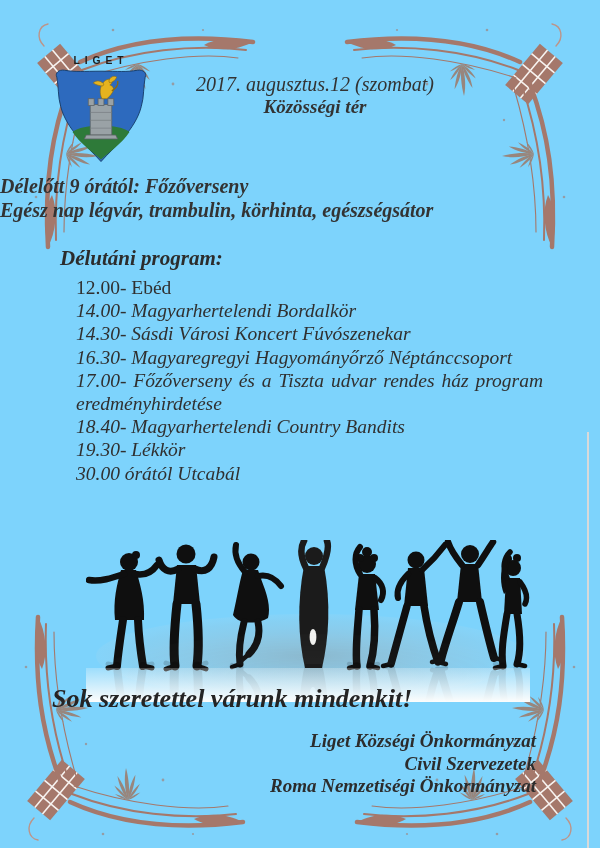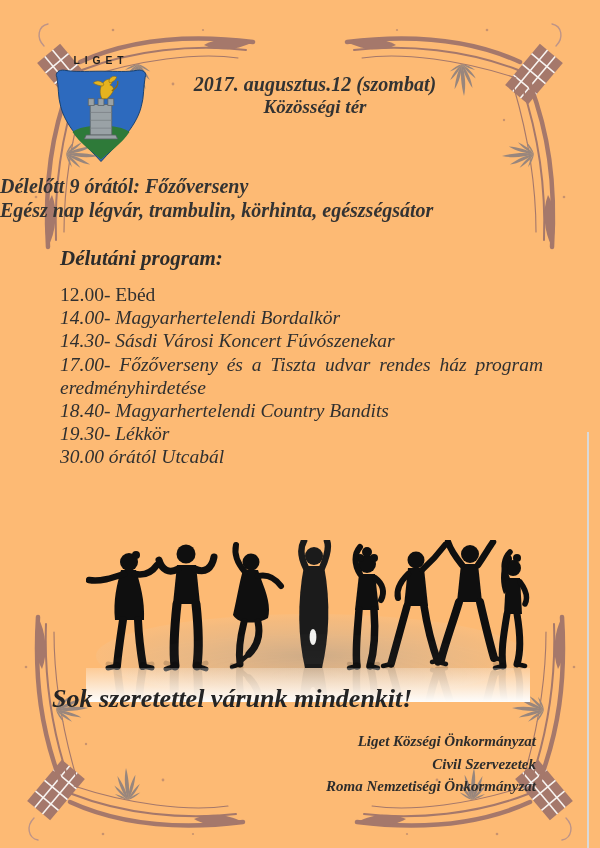--- a/index.html
+++ b/index.html
@@ -1,39 +1,39 @@
 <!DOCTYPE html>
 <html lang="hu"><head>
 <meta charset="utf-8">
 <style>
   html,body{margin:0;padding:0;background:#ffffff;}
   .page{
     position:relative;width:600px;height:848px;overflow:hidden;
-    background:#fdba74;color:#2e2e2e;
+    background:#7dd3fc;color:#2e2e2e;
     font-family:"Liberation Serif", serif;
   }
   svg{display:block;}
   .ornaments{position:absolute;left:0;top:0;width:600px;height:848px;z-index:0;}
   .scan-line{position:absolute;left:587px;top:432px;width:2px;height:416px;background:#d9d9d9;z-index:0;}
   .crest{position:absolute;left:47px;top:53px;width:108px;height:114px;z-index:2;}
   .header{position:absolute;left:70px;right:40px;top:70px;text-align:center;z-index:2;}
   .title{font-size:35px;font-weight:bold;font-style:italic;letter-spacing:1px;color:#383838;line-height:38px;}
-  .date{font-size:20px;font-weight:bold;font-style:italic;margin-top:3px;color:#333;}
+  .date{font-size:20px;font-weight:normal;font-style:italic;margin-top:3px;color:#333;}
   .venue{font-size:19px;font-weight:bold;font-style:italic;color:#333;}
   .intro{position:absolute;left:0;right:0;top:175px;z-index:2;
          font-weight:bold;font-style:italic;font-size:20px;line-height:23.5px;color:#333;}
   .program{position:absolute;left:60px;right:57px;top:246px;z-index:2;}
-  .p-head{font-size:21px;font-weight:bold;font-style:italic;margin-bottom:12px;color:#2c2c2c;}
-  .p-item{font-size:19.5px;font-style:italic;line-height:23.2px;text-align:justify;color:#303030;}
+  .p-head{font-size:21px;font-weight:bold;font-style:italic;margin-bottom:5px;color:#2c2c2c;}
+  .p-item{font-size:19.5px;font-style:italic;line-height:23.2px;text-align:justify;color:#303030;margin-left:16px;}
   .p-item.roman{font-style:normal;}
   .dancers{position:absolute;left:86px;top:540px;width:444px;height:162px;z-index:1;}
   .closing{position:absolute;left:52px;top:684px;z-index:5;
            font-size:26px;font-weight:bold;font-style:italic;color:#242424;}
   .credits{position:absolute;right:64px;top:730px;text-align:right;z-index:5;
-           font-weight:bold;font-style:italic;font-size:15px;line-height:22.5px;color:#2c2c2c;}
+           font-weight:bold;font-style:italic;font-size:19px;line-height:22.5px;color:#2c2c2c;}
 </style>
 </head>
 <body>
 
 <div class="page">
 
   <svg class="ornaments" viewBox="0 0 600 848" xmlns="http://www.w3.org/2000/svg" aria-hidden="true">
     <defs>
       <g id="petal">
           <path d="M0,0 C-3.2,10 -4.2,22 -2,32 C0.6,22 2.2,10 0,0 Z"></path>
@@ -113,20 +113,21 @@
   <div class="intro">
     <div>Délelőtt 9 órától: Főzőverseny</div>
     <div>Egész nap légvár, trambulin, körhinta, egészségsátor</div>
   </div>
 
   <div class="program">
     <div class="p-head">Délutáni program:</div>
     <div class="p-item roman">12.00-  Ebéd</div>
     <div class="p-item">14.00-  Magyarhertelendi Bordalkör</div>
     <div class="p-item">14.30- Sásdi Városi Koncert Fúvószenekar</div>
+    <div class="p-item">16.30- Magyaregregyi Hagyományőrző Néptánccsoport</div>
     <div class="p-item">17.00- Főzőverseny és a Tiszta udvar rendes ház program eredményhirdetése</div>
     <div class="p-item">18.40- Magyarhertelendi Country Bandits</div>
     <div class="p-item">19.30- Lékkör</div>
     <div class="p-item">30.00 órától Utcabál</div>
   </div>
 
   <svg class="dancers" viewBox="0 0 444 162" xmlns="http://www.w3.org/2000/svg" aria-hidden="true">
     <defs>
       <radialGradient id="glow" cx="50%" cy="50%" r="60%">
         <stop offset="0%" stop-color="#9a9a9a" stop-opacity="0.45"></stop>

